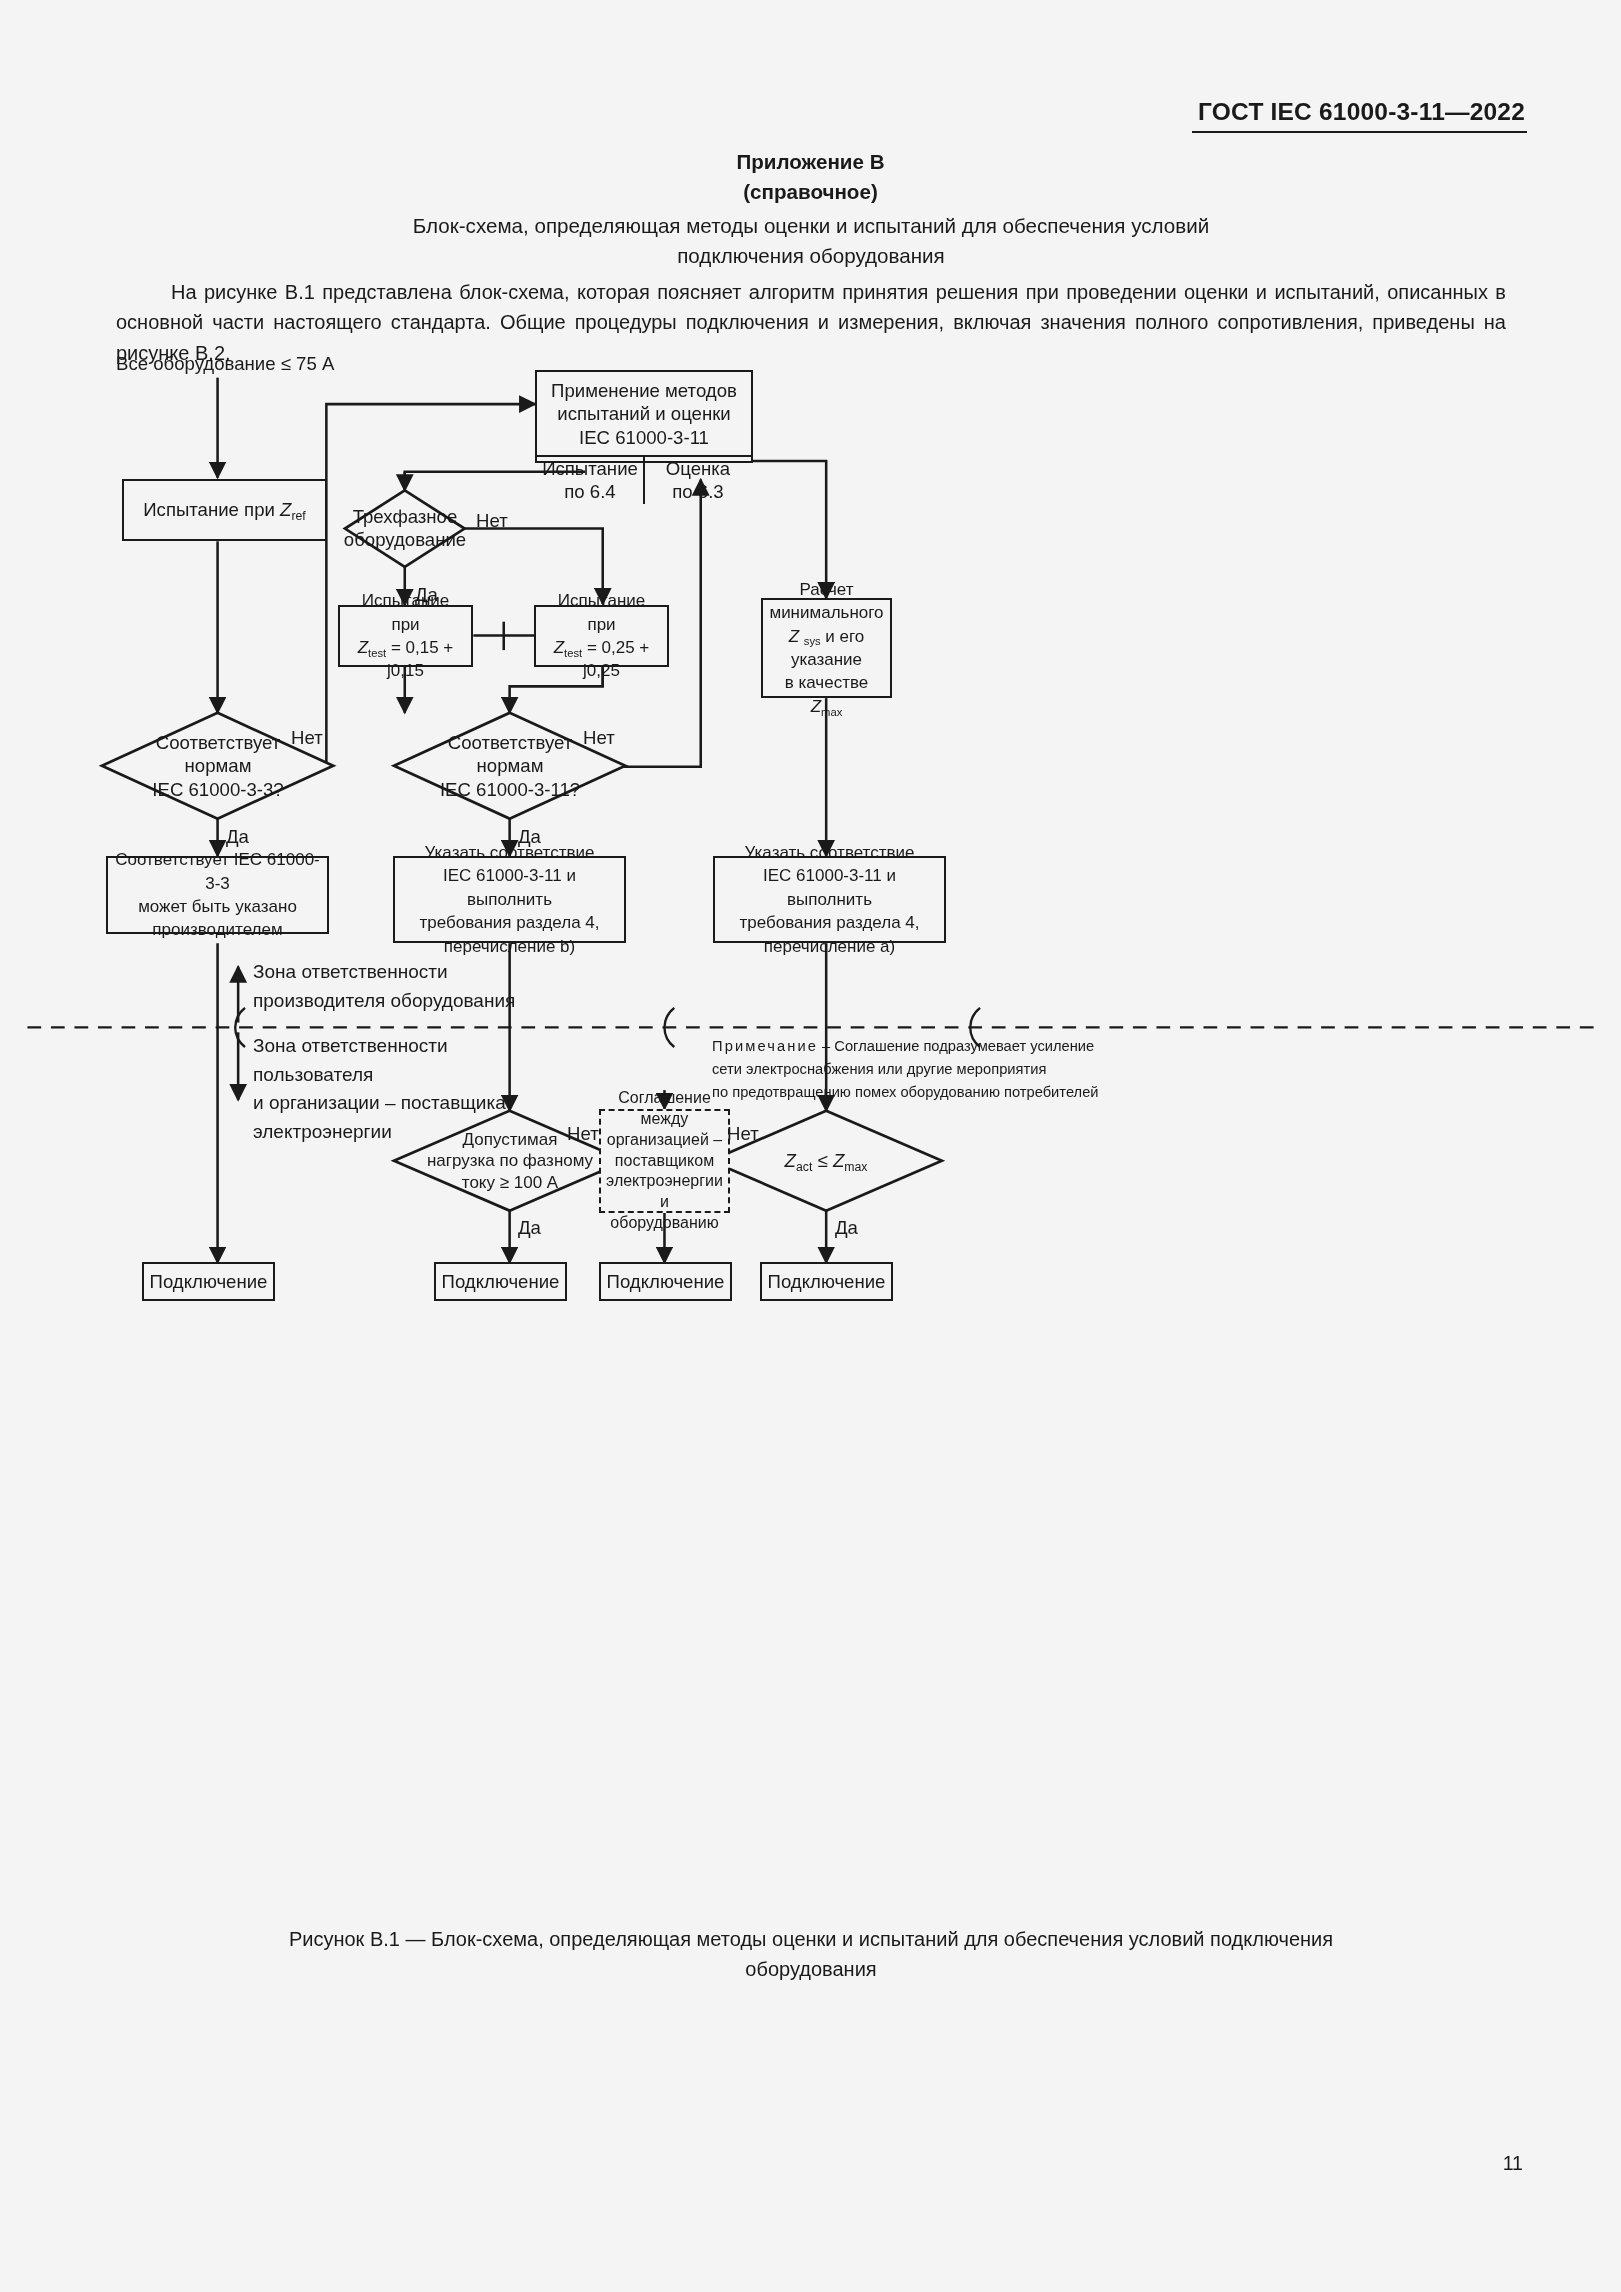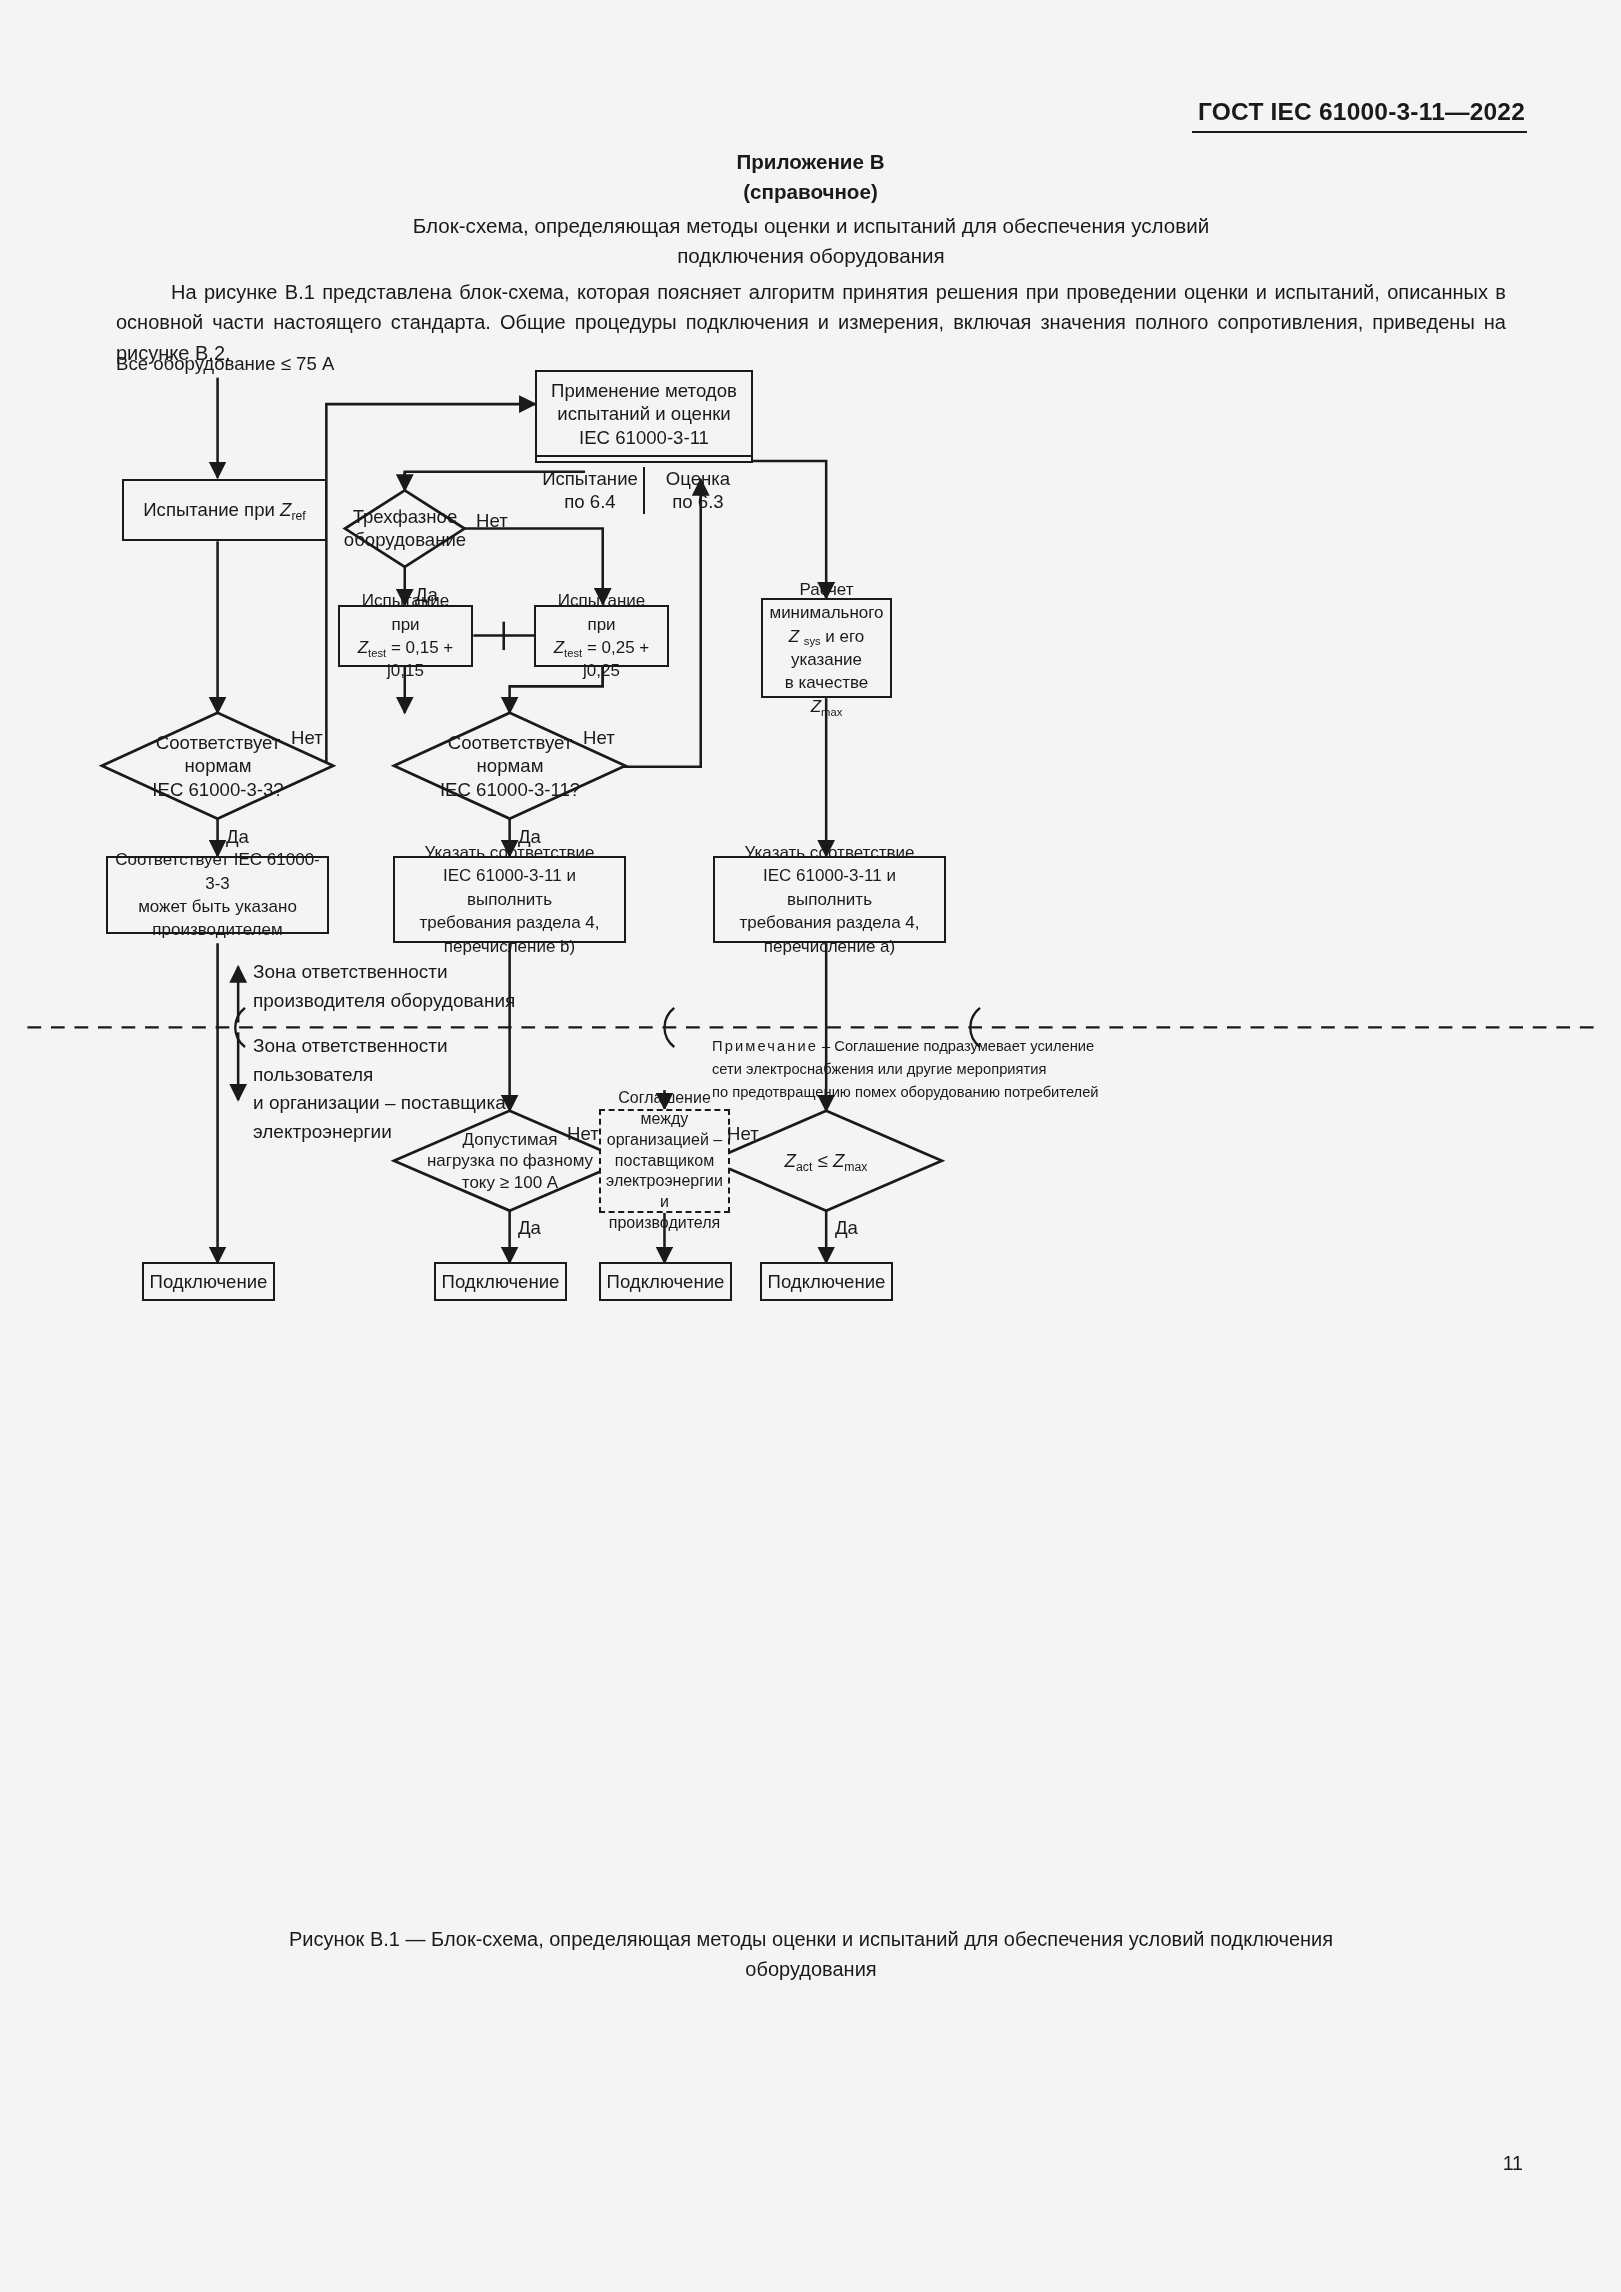--- a/index.html
+++ b/index.html
@@ -53,21 +53,20 @@
     padding:2px 3.9px;
   }
   .node.dashed { border:2.5px dashed #1a1a1a; }
   .node.tight { font-size:17px; line-height:1.38; }
 
   .split-box {
     position:absolute; box-sizing:border-box;
     border:2.5px solid #1a1a1a; background:#f4f4f4;
     display:flex; flex-direction:column;
     font-size:18.6px;
-    gap:10px;
   }
   .split-box .top {
     flex:0 0 auto; padding:6.9px 5.9px 5.9px;
     text-align:center; line-height:1.26;
     border-bottom:2.5px solid #1a1a1a;
   }
   .split-box .bottom { flex:1 1 auto; display:flex; }
   .split-box .bottom > div {
     flex:1 1 50%; display:flex; align-items:center; justify-content:center;
     text-align:center; line-height:1.26;
@@ -354,21 +353,21 @@
     <div class="edge-label" style="left:567px; top:1123px;">Нет</div>
     <div class="edge-label" style="left:518px; top:1217px;">Да</div>
 
     <div class="node dashed" style="left:599px; top:1109px; width:131px; height:104px; font-size:16px; line-height:1.3;">
       <div>
         <div>Соглашение</div>
         <div>между</div>
         <div>организацией –</div>
         <div>поставщиком</div>
         <div>электроэнергии</div>
-        <div>и производителя</div>
+        <div>и оборудованию</div>
       </div>
     </div>
 
     <div class="diamond" style="left:725px; top:1111px; width:202px; height:100px;">
       <div class="label">
         <div><span class="ital">Z</span><sub>act</sub><span> ≤ </span><span class="ital">Z</span><sub>max</sub></div>
       </div>
     </div>
     <div class="edge-label" style="left:727px; top:1123px;">Нет</div>
     <div class="edge-label" style="left:835px; top:1217px;">Да</div>

